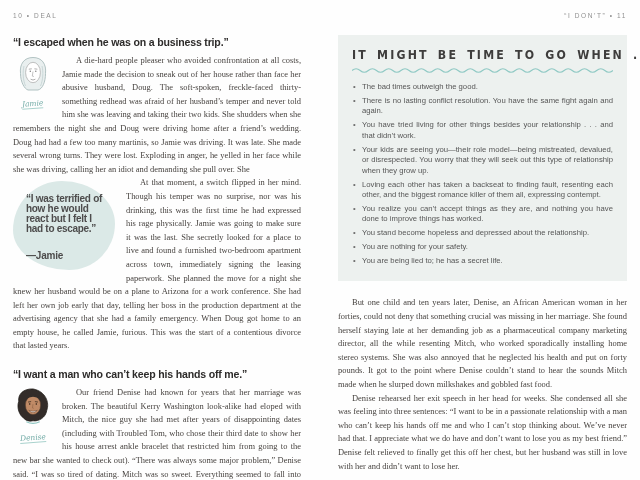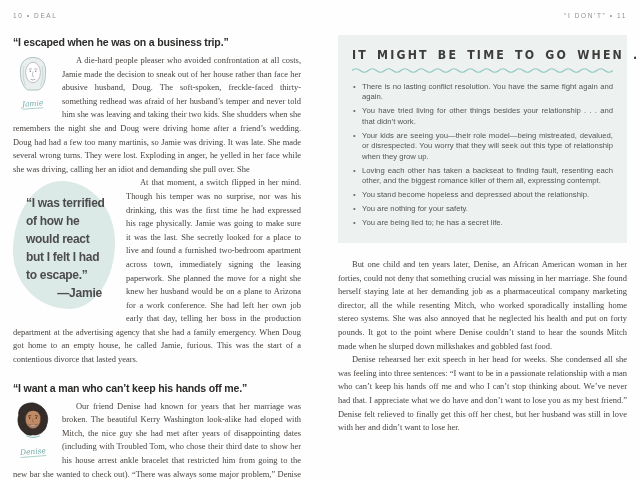--- a/index.html
+++ b/index.html
@@ -67,34 +67,33 @@
     float: left;
     width: 102px;
     margin: 5px 11px 3px 0;
     padding: 13px 7px 9px 13px;
     background: #dbe9e7;
     border-radius: 48% 52% 45% 55% / 55% 48% 52% 45%;
   }
   .pullquote .pq-text {
     font-family: "Liberation Sans", sans-serif;
     font-weight: bold;
-    font-size: 12px;
-    line-height: 18px;
+    font-size: 10px;
+    line-height: 10px;
     letter-spacing: -0.3px;
     color: #4d4c4c;
   }
   .pullquote .pq-attr {
     font-family: "Liberation Sans", sans-serif;
     font-weight: bold;
-    font-size: 12px;
+    font-size: 10px;
     letter-spacing: -0.2px;
     color: #4d4c4c;
-    text-align: right;
     padding-right: 6px;
-    margin-top: 2px;
+    margin-top: 16px;
   }
 
   .go-box {
     margin-top: 16px;
     background: #edf1ef;
     padding: 13px 14px 11px 14px;
   }
   .go-box-title {
     font-family: "DejaVu Sans", sans-serif;
     font-weight: bold;
@@ -188,24 +187,26 @@
 
   <div class="page page-right">
     <div class="running-head right">“I DON’T” • 11</div>
 
     <div class="go-box">
       <div class="go-box-title">IT MIGHT BE TIME TO GO WHEN . . .</div>
       <svg class="wave" viewBox="0 0 256 7" preserveAspectRatio="none">
         <path d="M0 4.5 q4 -3.5 8 0 t8 0 t8 0 t8 0 t8 0 t8 0 t8 0 t8 0 t8 0 t8 0 t8 0 t8 0 t8 0 t8 0 t8 0 t8 0 t8 0 t8 0 t8 0 t8 0 t8 0 t8 0 t8 0 t8 0 t8 0 t8 0 t8 0 t8 0 t8 0 t8 0 t8 0 t8 0" fill="none" stroke="#8fc9c4" stroke-width="1.1"></path>
       </svg>
       <ul class="go-list">
+          <li>The bad times outweigh the good.</li>
           <li>There is no lasting conflict resolution. You have the same fight again and again.</li>
           <li>You have tried living for other things besides your relationship . . . and that didn’t work.</li>
           <li>Your kids are seeing you—their role model—being mistreated, devalued, or disrespected. You worry that they will seek out this type of relationship when they grow up.</li>
           <li>Loving each other has taken a backseat to finding fault, resenting each other, and the biggest romance killer of them all, expressing contempt.</li>
+          <li>You realize you can’t accept things as they are, and nothing you have done to improve things has worked.</li>
           <li>You stand become hopeless and depressed about the relationship.</li>
           <li>You are nothing for your safety.</li>
           <li>You are being lied to; he has a secret life.</li>
         </ul>
     </div>
 
     <p class="body-para indent" id="right-para-1">But one child and ten years later, Denise, an African American woman in her forties, could not deny that something crucial was missing in her marriage. She found herself staying late at her demanding job as a pharmaceutical company marketing director, all the while resenting Mitch, who worked sporadically installing home stereo systems. She was also annoyed that he neglected his health and put on forty pounds. It got to the point where Denise couldn’t stand to hear the sounds Mitch made when he slurped down milkshakes and gobbled fast food.</p>
     <p class="body-para indent">Denise rehearsed her exit speech in her head for weeks. She condensed all she was feeling into three sentences: “I want to be in a passionate relationship with a man who can’t keep his hands off me and who I can’t stop thinking about. We’ve never had that. I appreciate what we do have and don’t want to lose you as my best friend.” Denise felt relieved to finally get this off her chest, but her husband was still in love with her and didn’t want to lose her.</p>
   </div>
 

